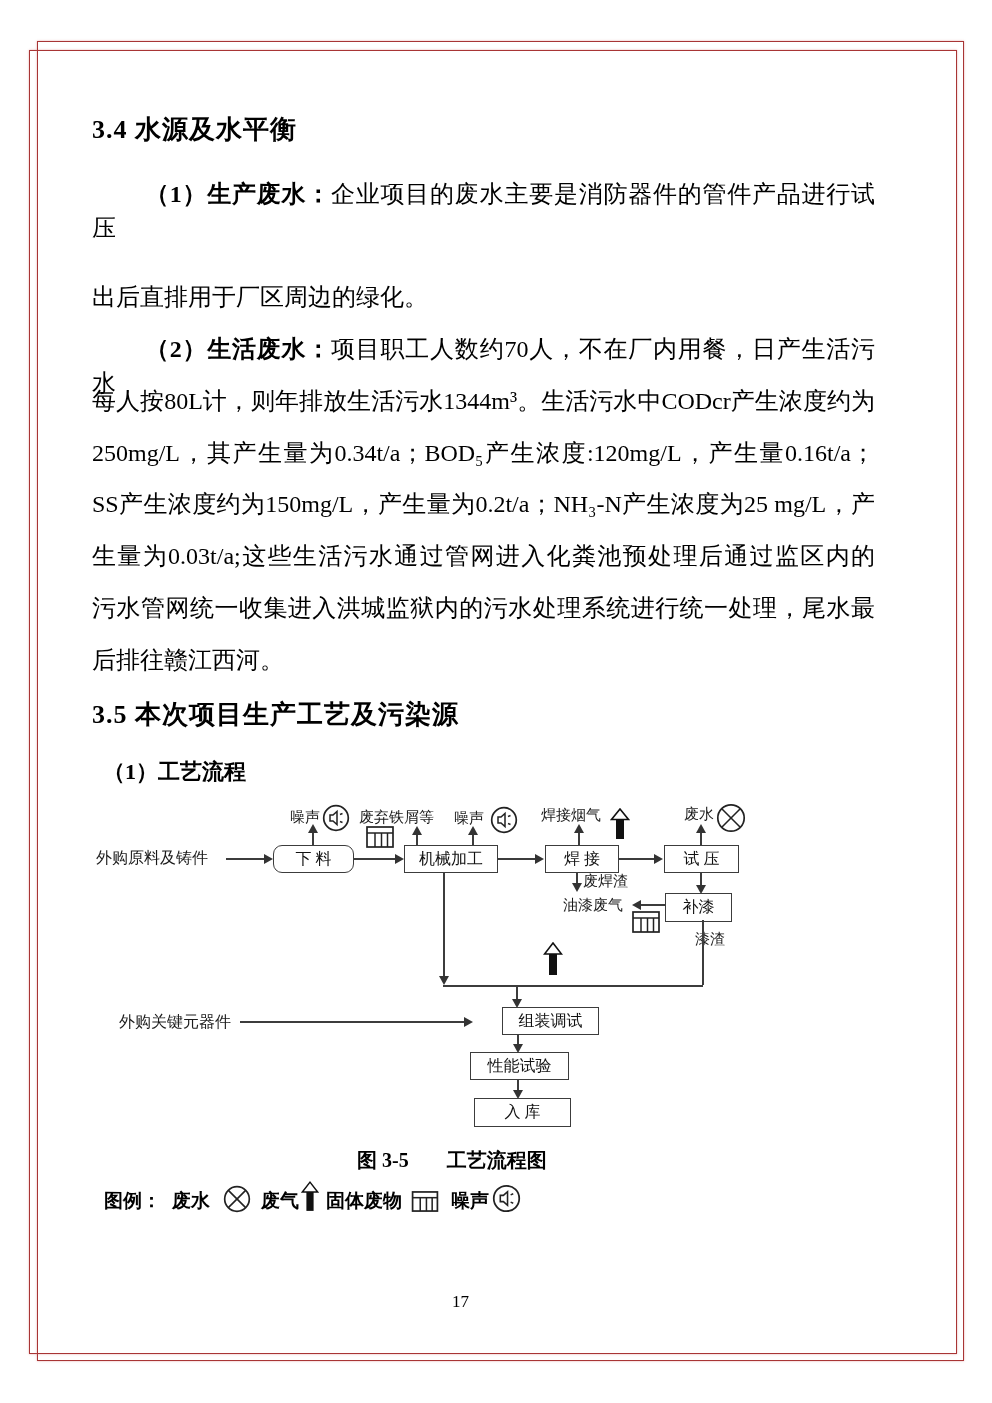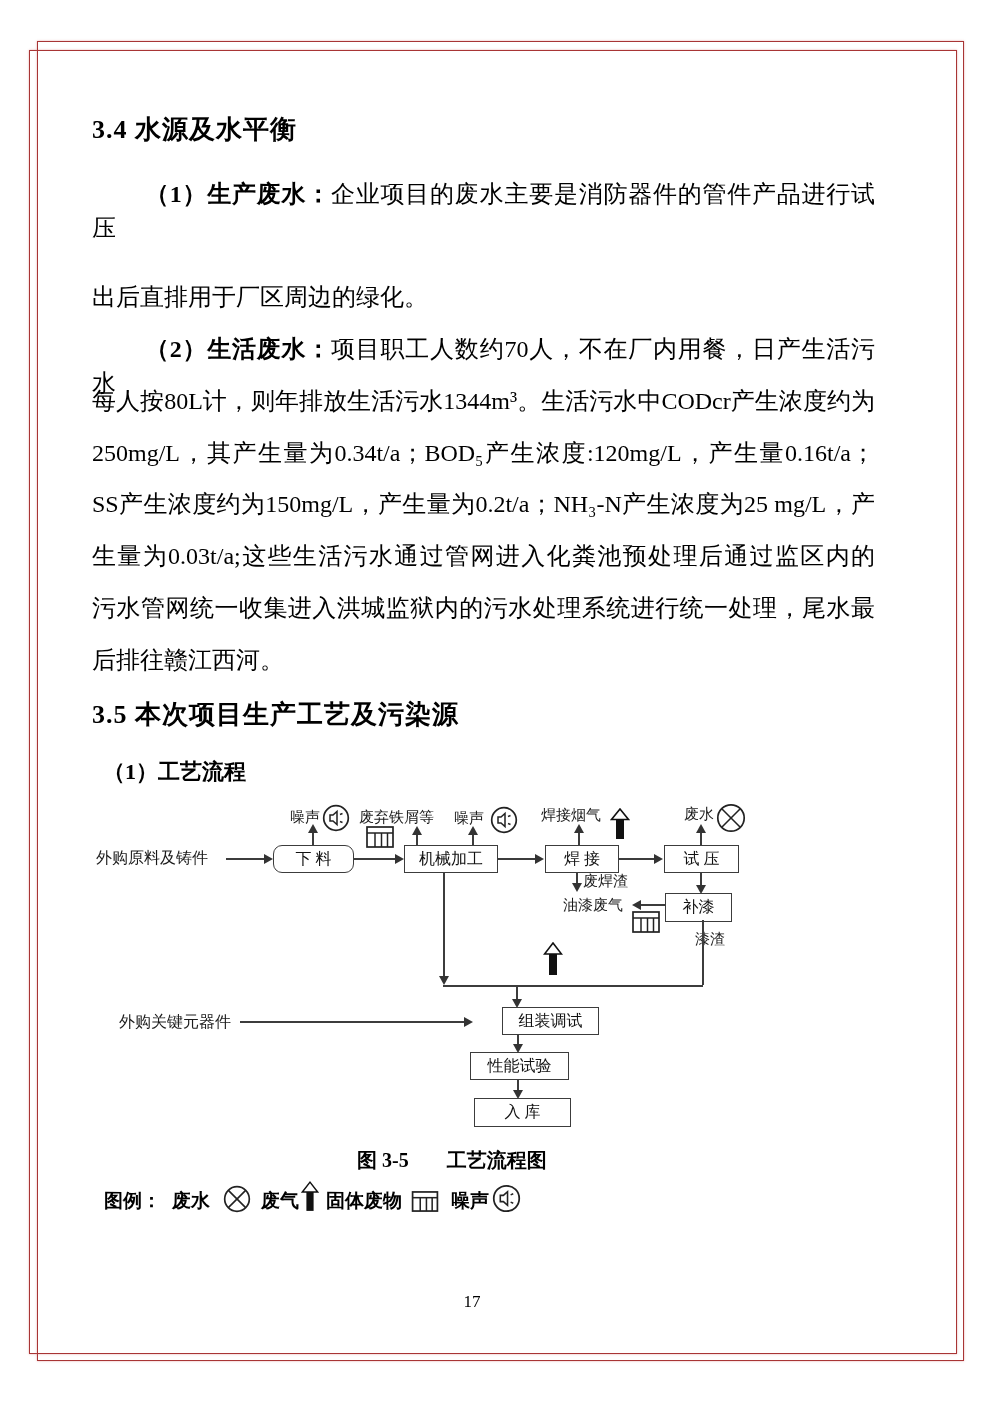--- a/index.html
+++ b/index.html
@@ -26,21 +26,21 @@
   .ah{position:absolute;width:0;height:0;}
   .ah.r{border-left:9px solid #333;border-top:5px solid transparent;border-bottom:5px solid transparent;}
   .ah.l{border-right:9px solid #333;border-top:5px solid transparent;border-bottom:5px solid transparent;}
   .ah.u{border-bottom:9px solid #333;border-left:5px solid transparent;border-right:5px solid transparent;}
   .ah.d{border-top:9px solid #333;border-left:5px solid transparent;border-right:5px solid transparent;}
   .icon{position:absolute;}
   
   .caption{position:absolute;left:357px;top:1147px;font-size:20px;font-weight:700;white-space:nowrap;}
   .caption .gap{display:inline-block;width:38px;}
   .leg{position:absolute;font-size:19px;font-weight:700;white-space:nowrap;}
-  .pageno{position:absolute;left:452px;top:1292px;width:40px;text-align:center;font-size:17px;}
+  .pageno{position:absolute;left:452px;top:1292px;width:40px;font-size:17px;}
 </style>
 </head>
 <body>
 
 <div class="page">
 
   <div class="frame outer"></div>
   <div class="frame inner"></div>
 
   <div class="h1" style="top:112px;">3.4 水源及水平衡</div>

